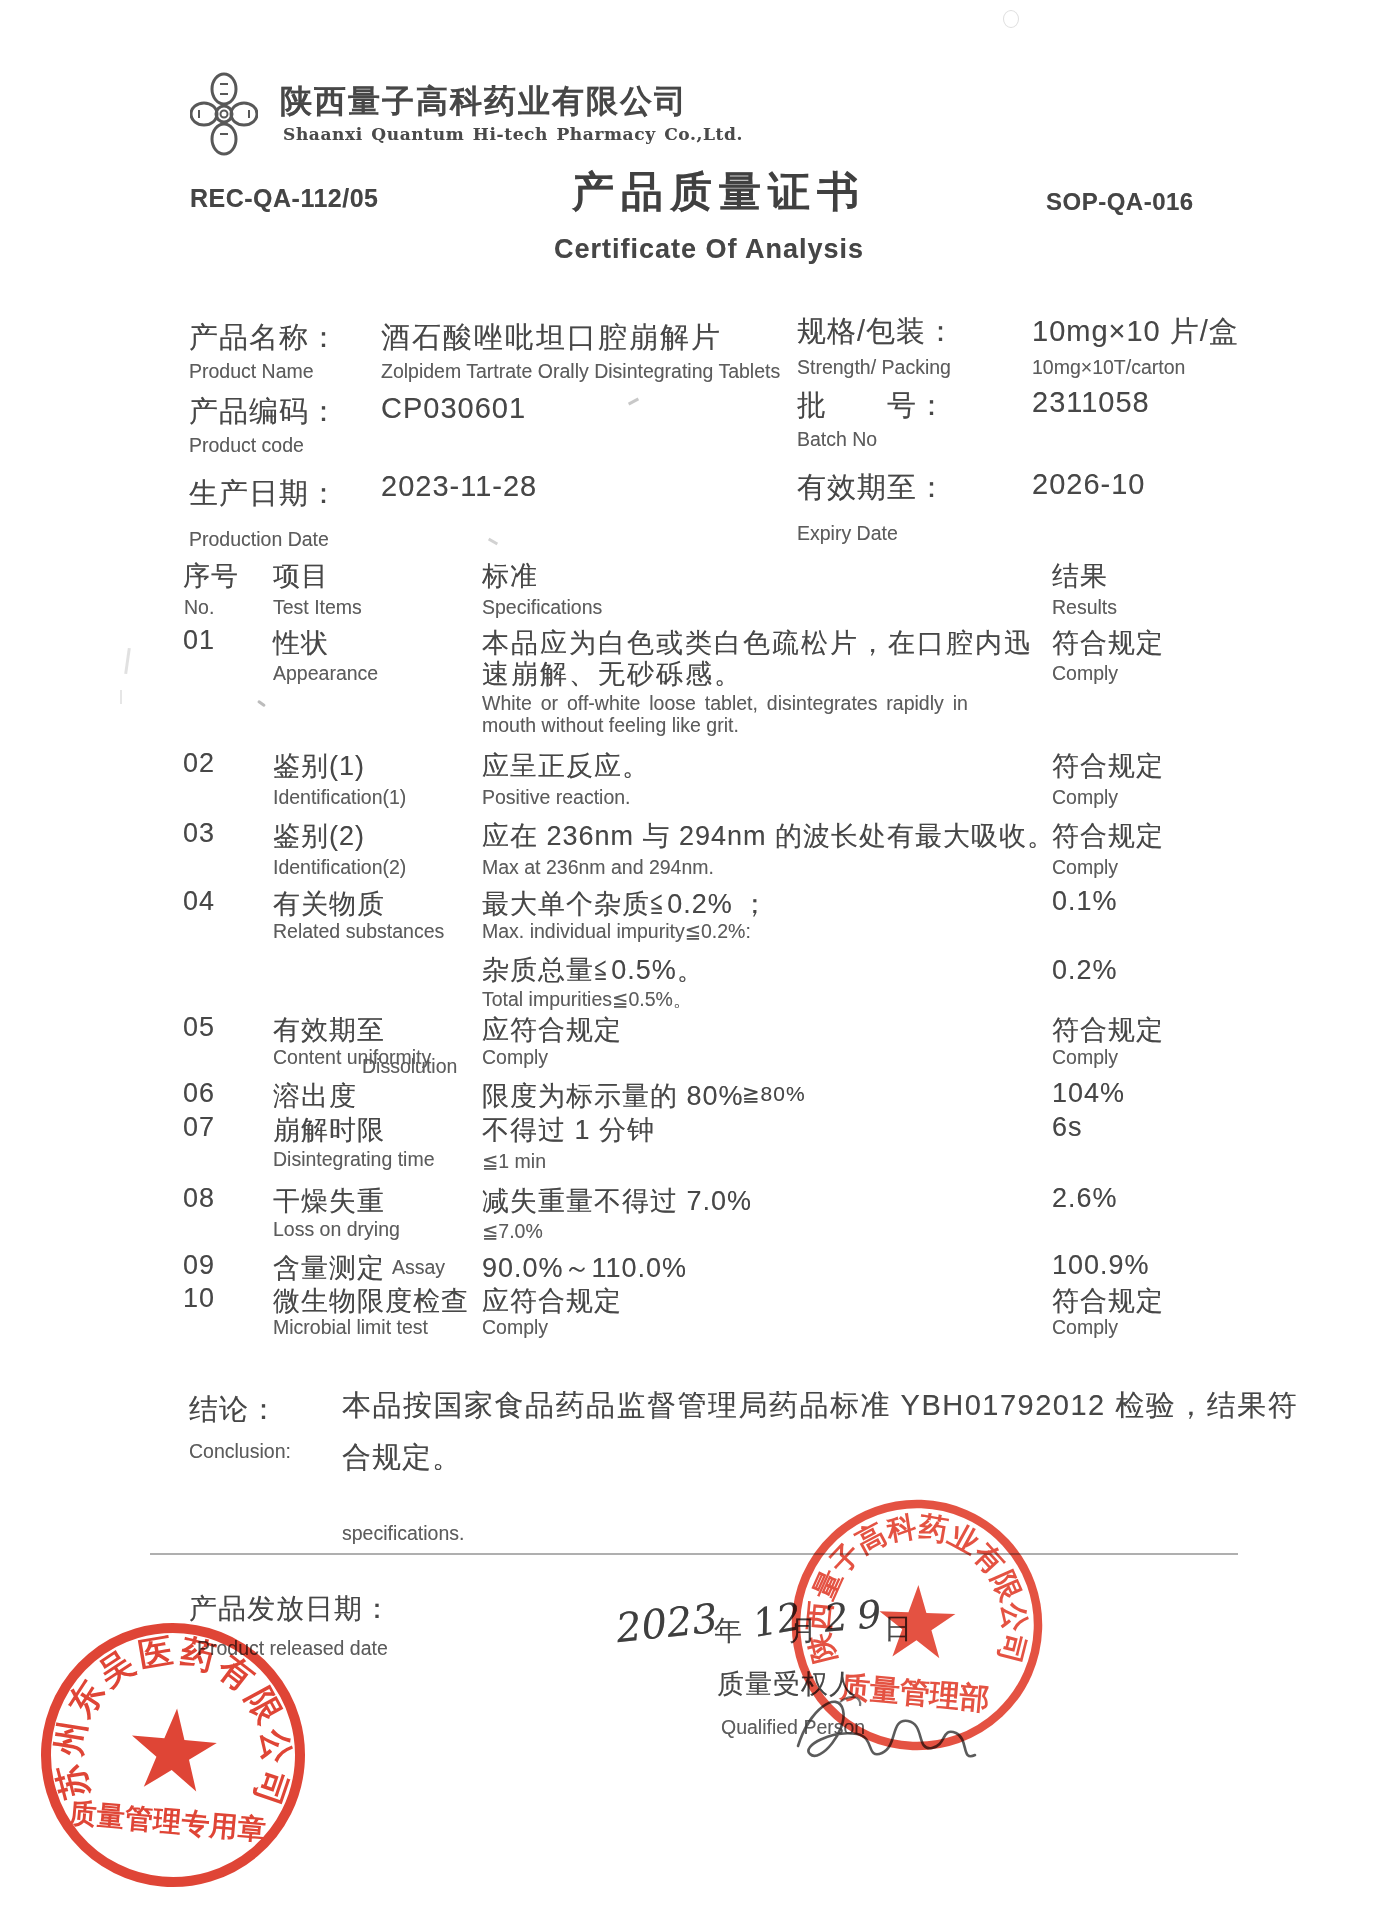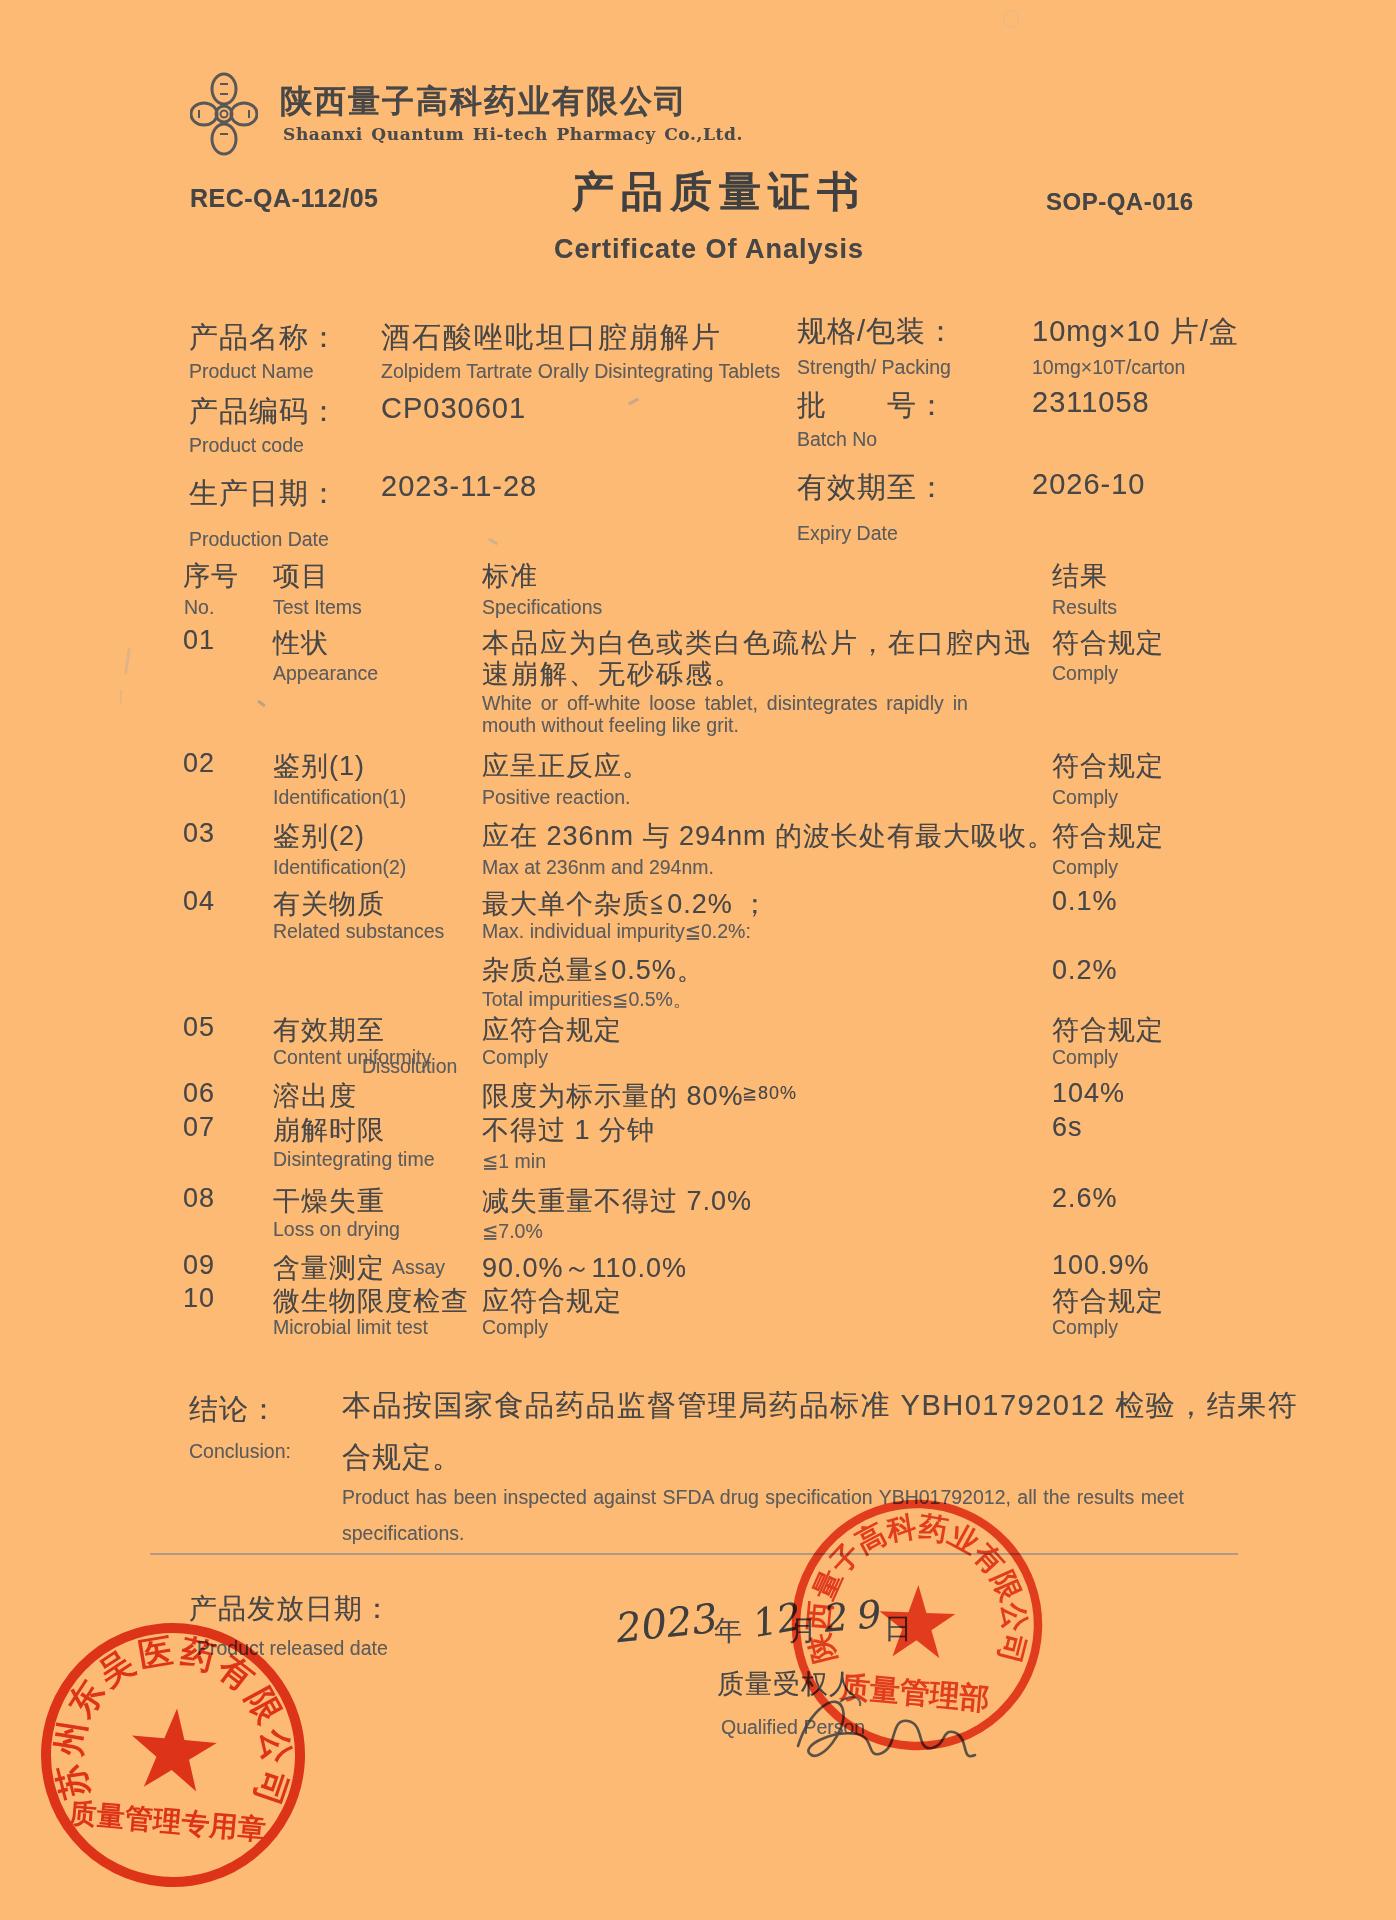--- a/index.html
+++ b/index.html
@@ -1,23 +1,23 @@
 <!DOCTYPE html>
 <html><head>
 <meta charset="utf-8">
 <style>
   html,body{margin:0;padding:0;background:#e8e8e8;}
-  .page{position:relative;width:1396px;height:1920px;background:#fdba74;overflow:hidden;
+  .page{position:relative;width:1396px;height:1920px;background:#ffffff;overflow:hidden;
         font-family:"Liberation Sans",sans-serif;}
   .abs{position:absolute;white-space:nowrap;}
   .cn{color:#474747;letter-spacing:1px;text-shadow:0 0 .6px rgba(90,90,90,.45);}
   .en{color:#5c5c5c;text-shadow:0 0 .5px rgba(110,110,110,.4);}
   .f42{font-size:42px;}.f32{font-size:32px;}.f29{font-size:29px;}
   .f28{font-size:28px;}.f27{font-size:27px;text-align:right;}.f25{font-size:25px;}.f24{font-size:24px;}
-  .f21{font-size:18px;}.f20{font-size:19.5px;}.f17{font-size:17px;}
+  .f21{font-size:21px;}.f20{font-size:19.5px;}.f17{font-size:17px;}
   .b{font-weight:bold;}
   .serif{font-family:"DejaVu Serif","Liberation Serif",serif;}
   .hand{font-family:"DejaVu Serif",serif;font-style:italic;color:#3f3f3f;
         text-shadow:0 0 .5px rgba(70,70,70,.5);}
   .just{word-spacing:3.5px;}
   .divider{position:absolute;background:#8d8d8d;opacity:.7;}
   .stamp{position:absolute;mix-blend-mode:multiply;}
   .artifact{position:absolute;}
 </style>
 </head>
@@ -155,21 +155,20 @@
   <div class="abs cn f27" style="left:482px;top:1283px">应符合规定</div>
   <div class="abs cn f27" style="left:1052px;top:1283px">符合规定</div>
   <div class="abs en f20" style="left:273px;top:1316px">Microbial limit test</div>
   <div class="abs en f20" style="left:482px;top:1316px">Comply</div>
   <div class="abs en f20" style="left:1052px;top:1316px">Comply</div>
 
   <div class="abs cn f29" style="left:189px;top:1390px">结论：</div>
   <div class="abs en f20" style="left:189px;top:1440px">Conclusion:</div>
   <div class="abs cn f29" style="left:342px;top:1386px;letter-spacing:1.5px">本品按国家食品药品监督管理局药品标准 YBH01792012 检验，结果符</div>
   <div class="abs cn f29" style="left:342px;top:1438px">合规定。</div>
-  <div class="abs en f20" style="left:342px;top:1486px;word-spacing:1px">Product has been inspected against SFDA drug specification YBH01792012, all the results meet</div>
   <div class="abs en f20" style="left:342px;top:1522px">specifications.</div>
 
   <div class="divider" style="left:150px;top:1553px;width:1088px;height:2px"></div>
 
   <div class="abs cn f28" style="left:189px;top:1590px">产品发放日期：</div>
   <div class="abs en f20" style="left:197px;top:1637px">Product released date</div>
 
   <div class="abs hand" style="left:616px;top:1600px;font-size:40px;transform:rotate(-6deg)">2023</div>
   <div class="abs cn f28" style="left:714px;top:1612px">年</div>
   <div class="abs hand" style="left:753px;top:1598px;font-size:38px;transform:rotate(-10deg)">12</div>

